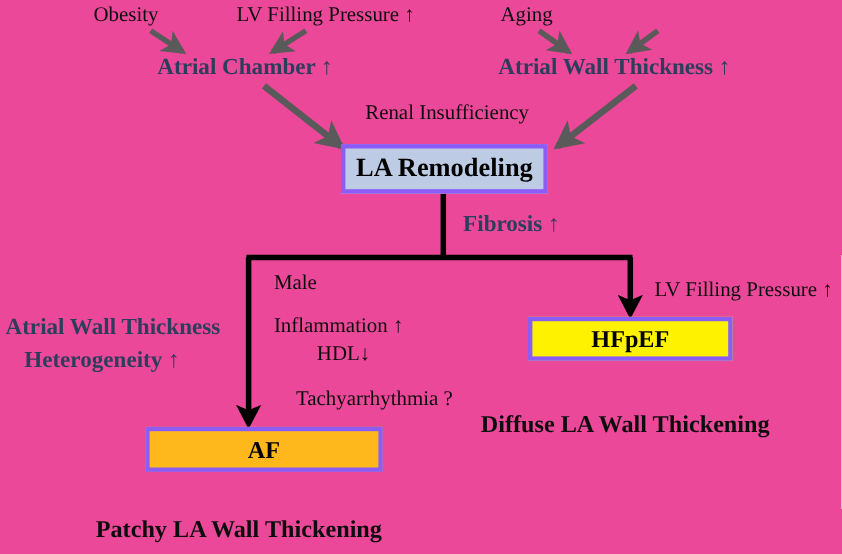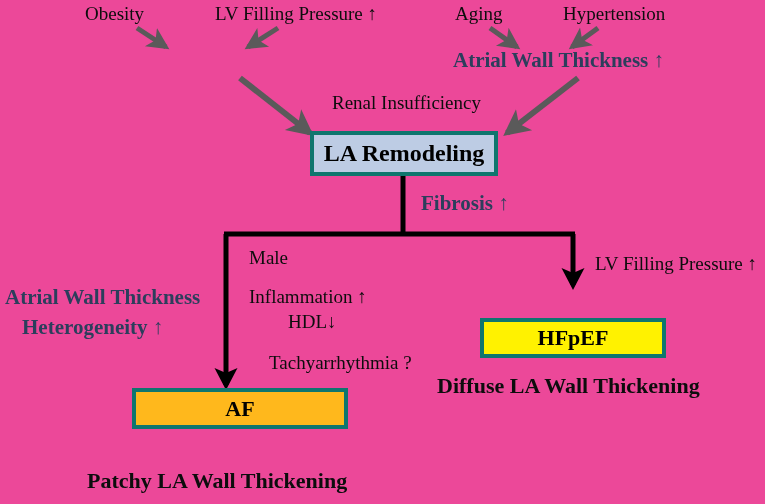--- a/index.html
+++ b/index.html
@@ -42,21 +42,21 @@
   }
   
   .caption {
     color: #0d0d0d;
     font-size: 22px;
     font-weight: bold;
   }
   
   .box {
     position: absolute;
-    border: 4px solid #0f766e;
+    border: 4px solid #8b5cf6;
     display: flex;
     align-items: center;
     justify-content: center;
     box-sizing: border-box;
   }
   .box-label {
     font-weight: bold;
     color: #000000;
     white-space: nowrap;
   }
@@ -67,21 +67,20 @@
     height: 45px;
     background: #bdcce4;
   }
   #box-la-remodeling .box-label { font-size: 24px; }
   #box-hfpef {
     left: 480px;
     top: 288px;
     width: 186px;
     height: 40px;
     background: #fff200;
-    margin-top: 30px;
   }
   #box-hfpef .box-label { font-size: 22px; }
   #box-af {
     left: 132px;
     top: 388px;
     width: 216px;
     height: 41px;
     background: #ffb81c;
   }
   #box-af .box-label { font-size: 22px; }
@@ -121,22 +120,22 @@
 
     <line x1="573" y1="234" x2="573" y2="285" stroke="#000000" stroke-width="5" marker-end="url(#black-head)"></line>
   </svg>
 
   <div class="lbl plain" style="left:85px; top:4px;">Obesity</div>
 
   <div class="lbl plain" style="left:215px; top:4px;">LV Filling Pressure ↑</div>
 
   <div class="lbl plain" style="left:455px; top:4px;">Aging</div>
 
-  <div class="lbl plain" style="left:563px; top:4px;">Hypertension</div>
 
+  <div class="lbl navy" style="left:143px; top:50px;">Atrial Chamber ↑</div>
 
   <div class="lbl navy" style="left:453px; top:50px;">Atrial Wall Thickness ↑</div>
 
   <div class="lbl plain" style="left:332px; top:93px;">Renal Insufficiency</div>
 
   <div class="box" id="box-la-remodeling">
     <span class="box-label">LA Remodeling</span>
   </div>
 
   <div class="box" id="box-hfpef">

